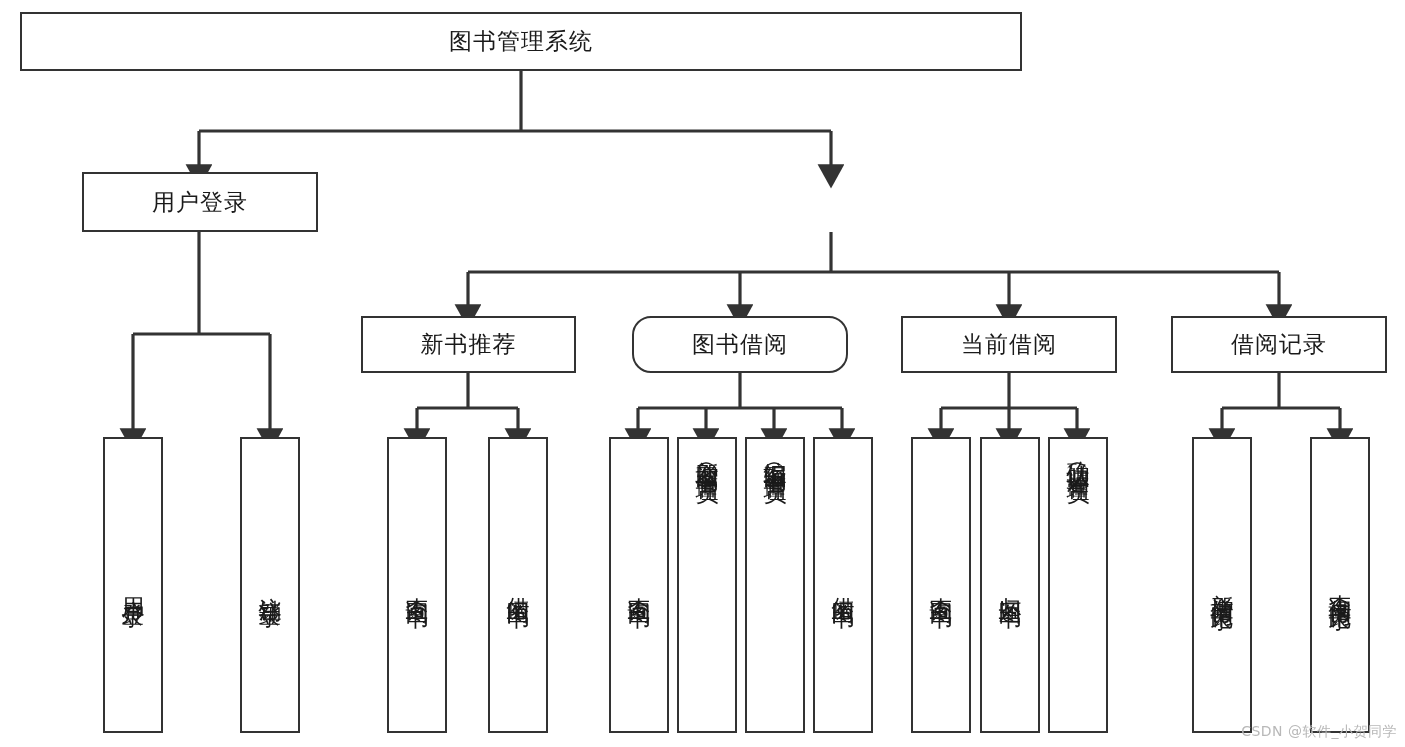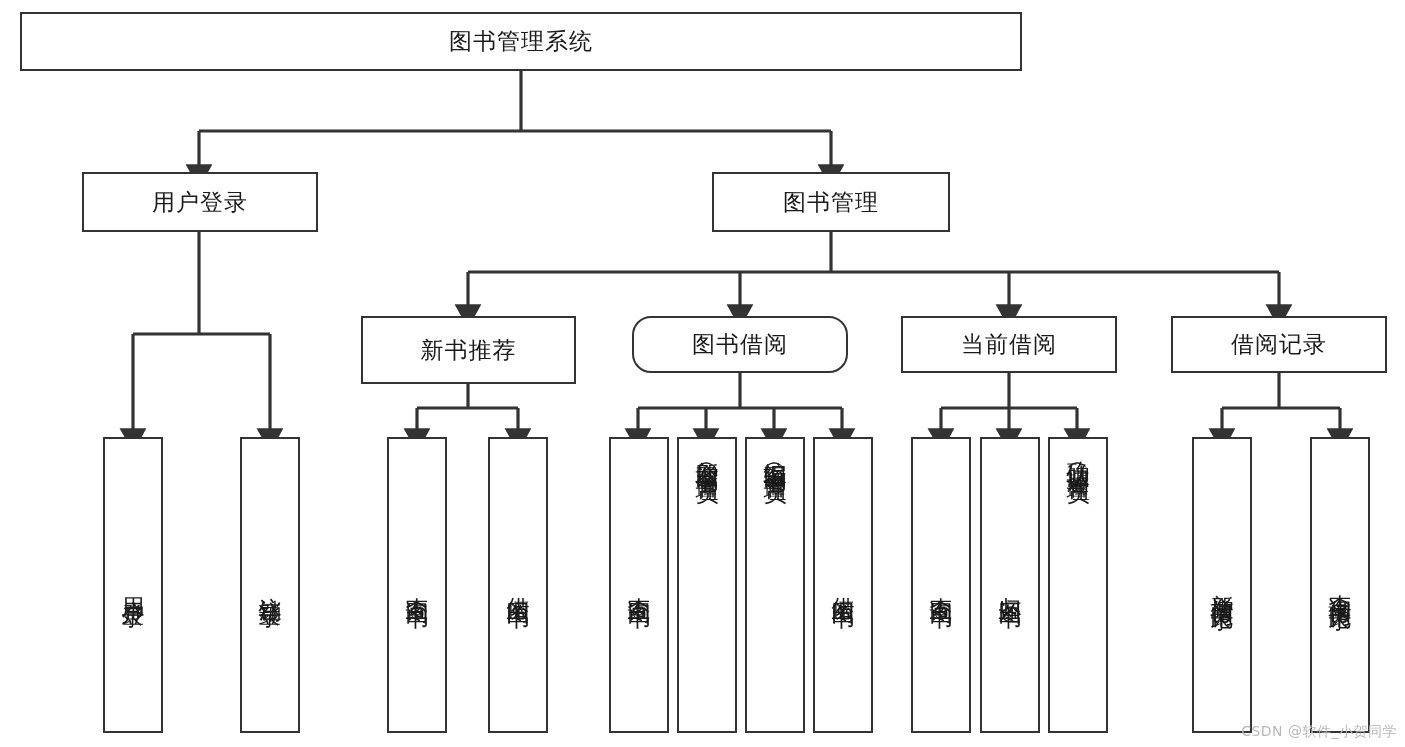--- a/index.html
+++ b/index.html
@@ -127,25 +127,22 @@
     </g>
   </svg>
 
   <div class="node" style="left:20px; top:12px; width:1002px; height:59px;">
     <span class="label">图书管理系统</span>
   </div>
 
   <div class="node" style="left:82px; top:172px; width:236px; height:60px;">
     <span class="label">用户登录</span>
   </div>
-  <div class="node" style="left:712px; top:172px; width:238px; height:60px;">
-    <span class="label">图书管理</span>
-  </div>
 
-  <div class="node" style="left:361px; top:316px; width:215px; height:68px;">
+  <div class="node" style="left:361px; top:316px; width:215px; height:57px;">
     <span class="label">新书推荐</span>
   </div>
   <div class="node" style="left:632px; top:316px; width:216px; height:57px;border-radius:19px;">
     <span class="label">图书借阅</span>
   </div>
   <div class="node" style="left:901px; top:316px; width:216px; height:57px;">
     <span class="label">当前借阅</span>
   </div>
   <div class="node" style="left:1171px; top:316px; width:216px; height:57px;">
     <span class="label">借阅记录</span>

